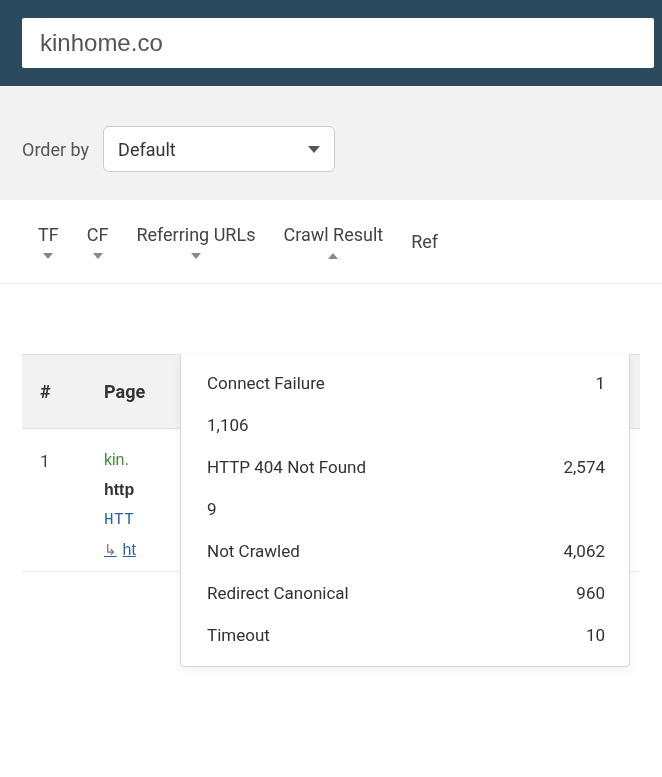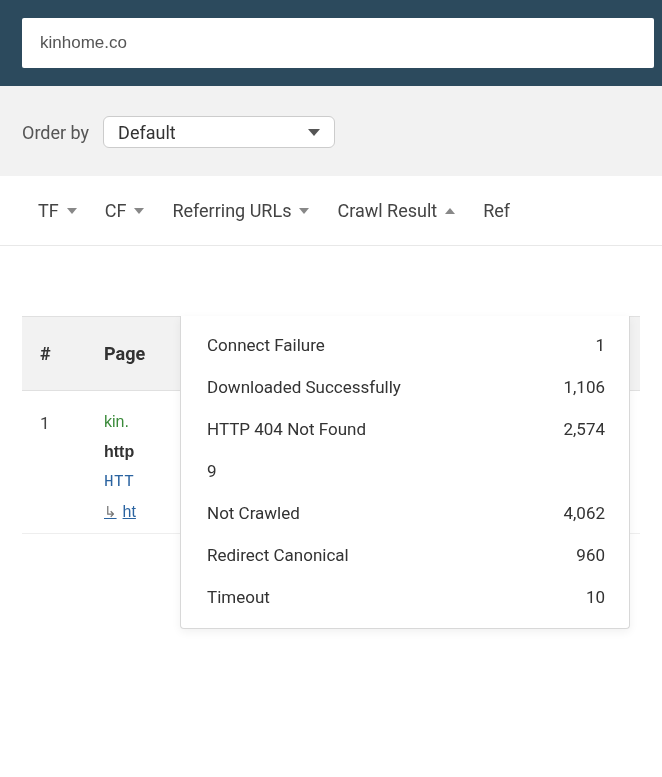--- a/index.html
+++ b/index.html
@@ -16,41 +16,41 @@
     background: #2c4a5d;
     padding: 18px 8px 18px 22px;
   }
   .search-input {
     width: 100%;
     height: 50px;
     background: #fff;
     border: none;
     border-radius: 2px;
     padding: 0 18px;
-    font-size: 17px;
+    font-size: 24px;
     color: #555;
     outline: none;
   }
   .orderbar {
     background: #f2f2f2;
-    padding: 30px 22px 28px 22px;
+    padding: 40px 22px 28px 22px;
     display: flex;
     align-items: center;
     gap: 14px;
   }
   .orderbar-label {
     font-size: 18px;
     color: #555;
   }
   .select {
     display: inline-flex;
     align-items: center;
     justify-content: space-between;
     width: 232px;
-    height: 32px;
+    height: 46px;
     background: #fff;
     border: 1px solid #ccc;
     border-radius: 6px;
     padding: 0 14px;
     cursor: pointer;
   }
   .select-text { font-size: 18px; color: #333; }
   .caret-down {
     width: 0; height: 0;
     border-left: 6px solid transparent;
@@ -78,20 +78,21 @@
     color: #444;
     border-bottom: 1px solid #e8e8e8;
     position: relative;
   }
   .filter-item {
     display: inline-flex;
     align-items: center;
     gap: 8px;
     cursor: pointer;
     padding-bottom: 14px;
+    flex-direction: column;
   }
   .content-area {
     position: relative;
     padding: 0 22px;
   }
   .table-head {
     margin-top: 70px;
     background: #f2f2f2;
     border-top: 1px solid #e0e0e0;
     border-bottom: 1px solid #e0e0e0;
@@ -197,21 +198,20 @@
       </span>
     </div>
   </div>
 
   <div class="dropdown" id="crawl-dropdown">
       <div class="dropdown-row">
         <span>Connect Failure</span>
         <span class="dropdown-count">1</span>
       </div>
       <div class="dropdown-row">
-        <span>Downloaded Successfully</span>
         <span class="dropdown-count">1,106</span>
       </div>
       <div class="dropdown-row">
         <span>HTTP 404 Not Found</span>
         <span class="dropdown-count">2,574</span>
       </div>
       <div class="dropdown-row">
         <span class="dropdown-count">9</span>
       </div>
       <div class="dropdown-row">

